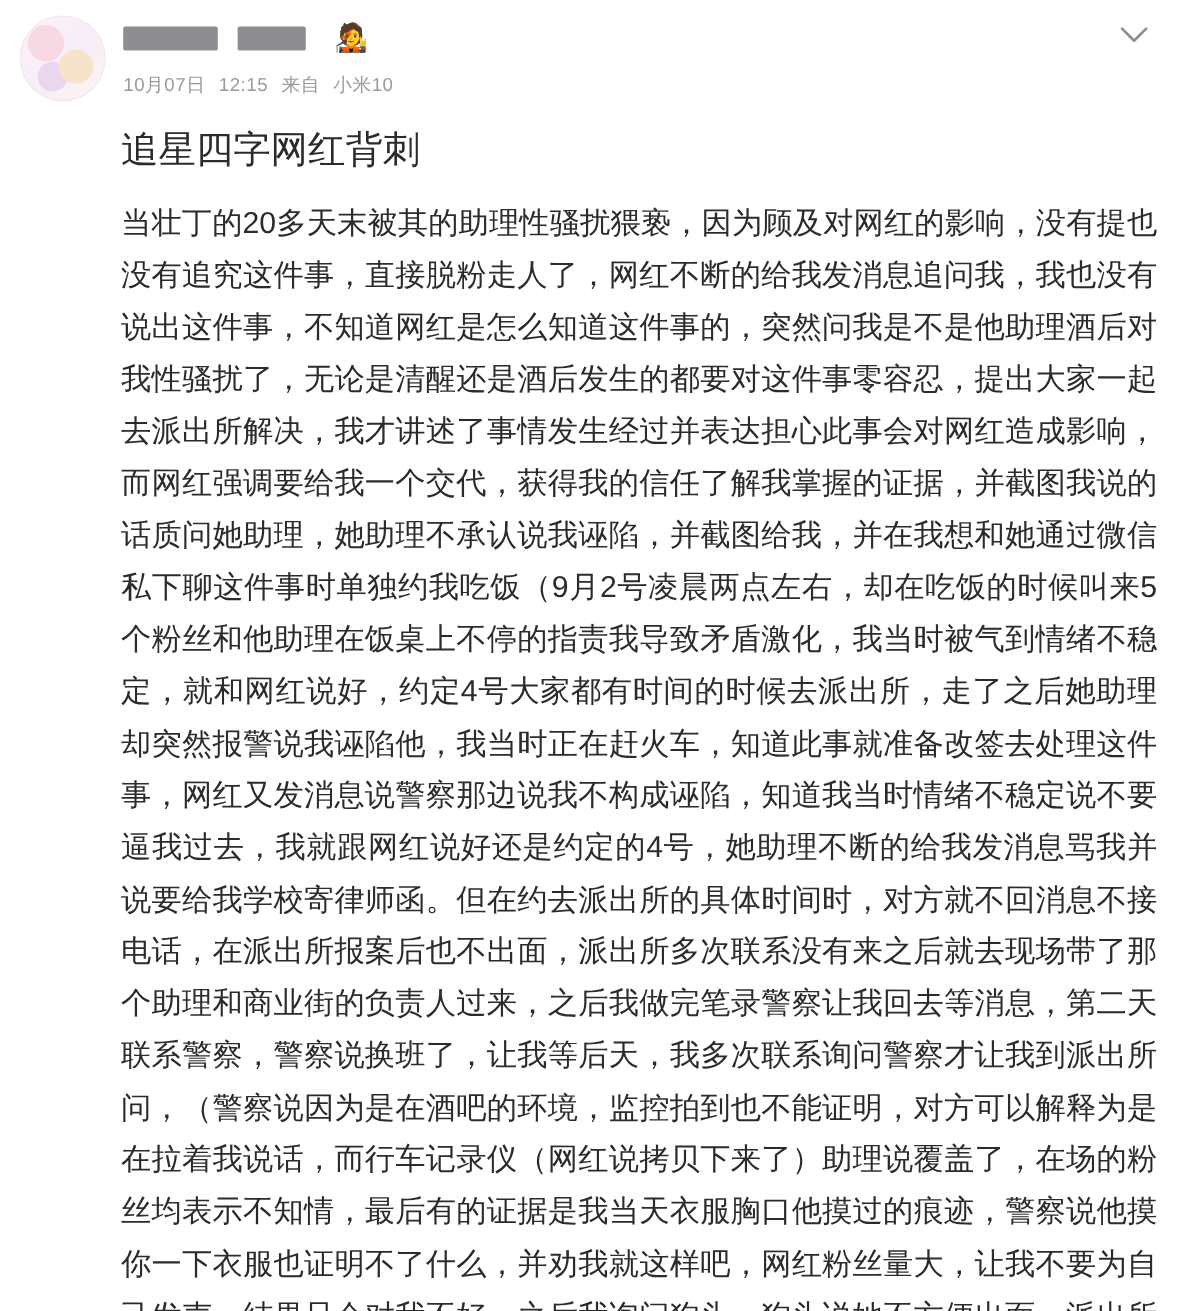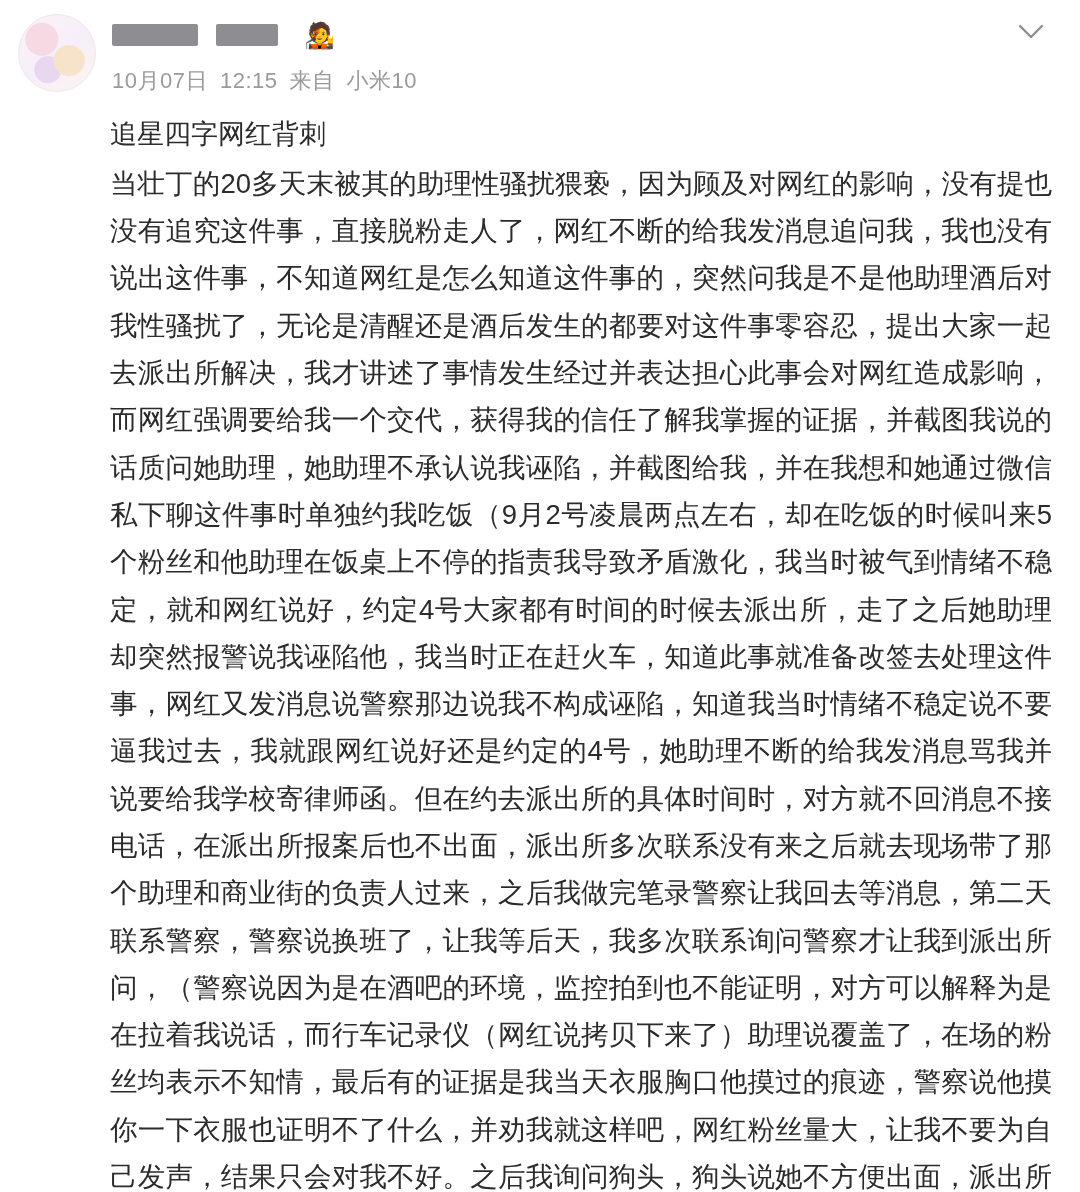--- a/index.html
+++ b/index.html
@@ -64,21 +64,21 @@
     width: 62px;
     margin-left: 18px;
   }
   .badge-icon {
     margin-left: 26px;
     font-size: 25px;
     line-height: 1;
   }
   .meta {
     margin-top: 14px;
-    font-size: 22px;
+    font-size: 17px;
     color: #9a9a9e;
     letter-spacing: 0.5px;
     white-space: nowrap;
   }
   .meta .sep {
     display: inline-block;
     width: 12px;
   }
   .collapse-arrow {
     position: absolute;
@@ -89,24 +89,24 @@
     cursor: pointer;
   }
   .collapse-arrow svg { display: block; }
 
   .body {
     margin-top: 18px;
     padding-left: 96px;
     padding-right: 2px;
   }
   .title {
-    font-size: 27px;
+    font-size: 34px;
     line-height: 1.55;
     color: #2b2b2b;
-    margin-bottom: 4px;
+    margin-bottom: 16px;
   }
   .content {
     font-size: 27.5px;
     line-height: 1.72;
     color: #2b2b2b;
     text-align: justify;
     text-justify: inter-ideograph;
     white-space: normal;
     word-break: break-all;
   }

